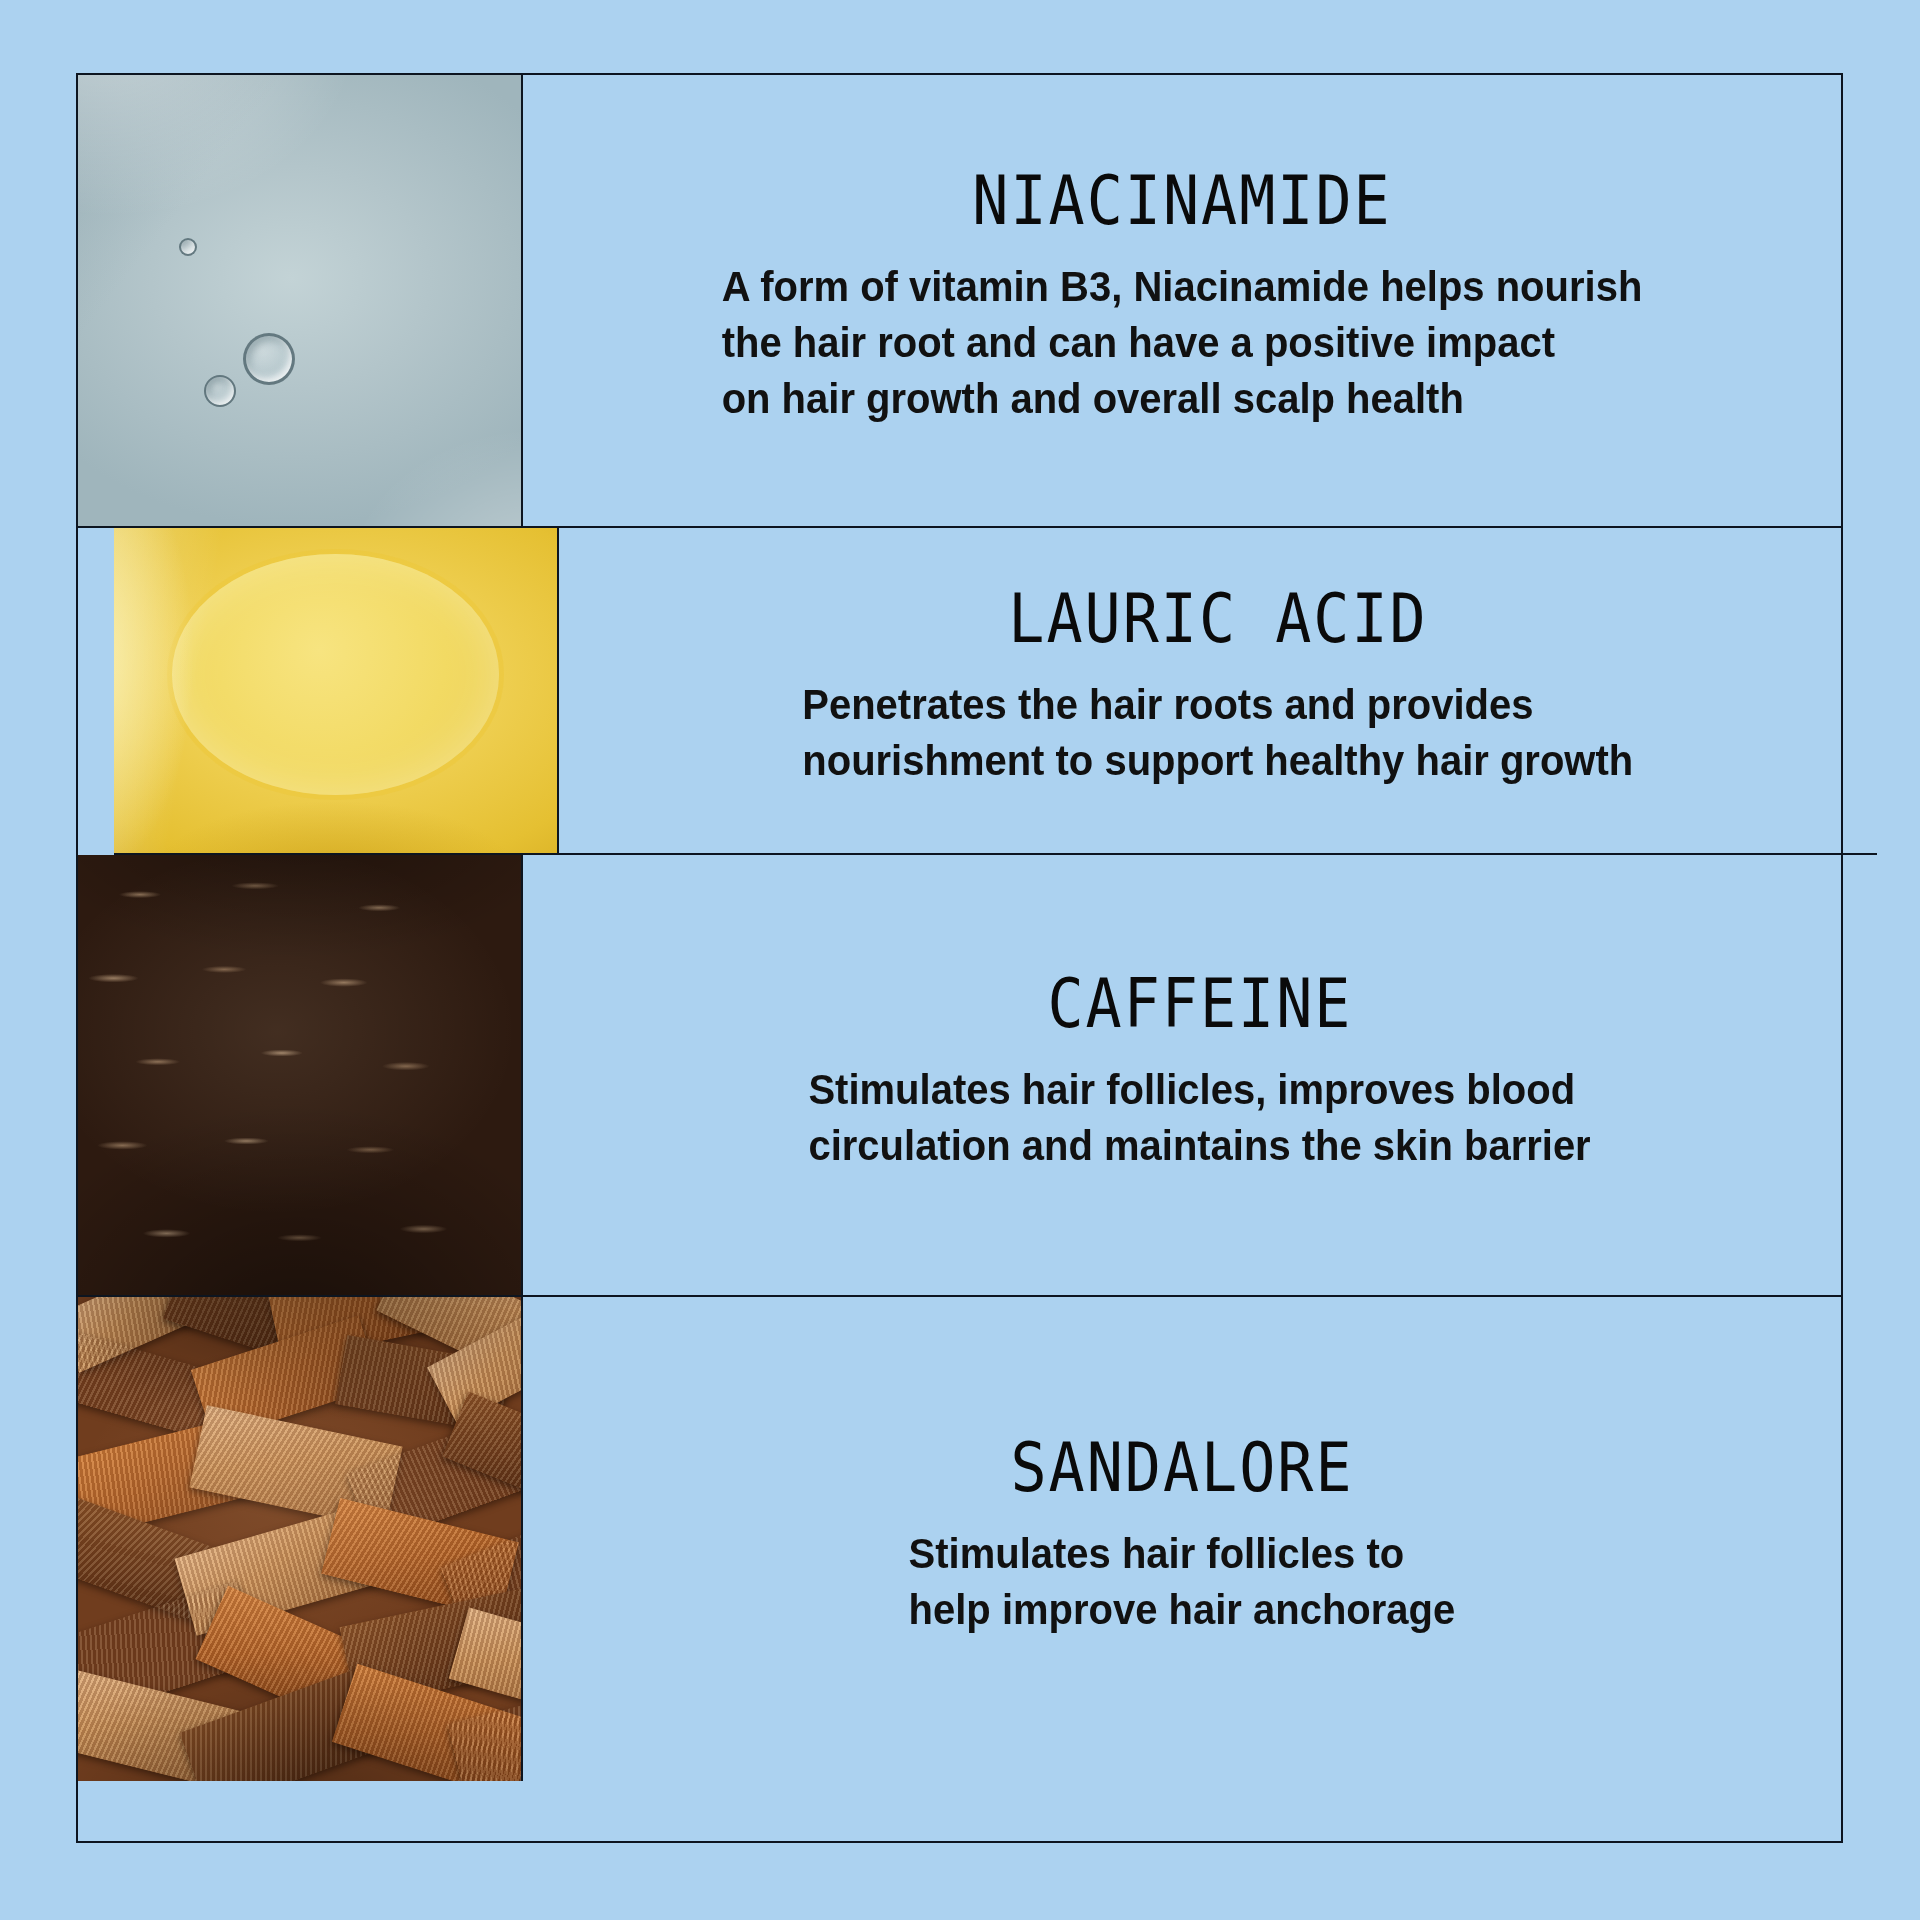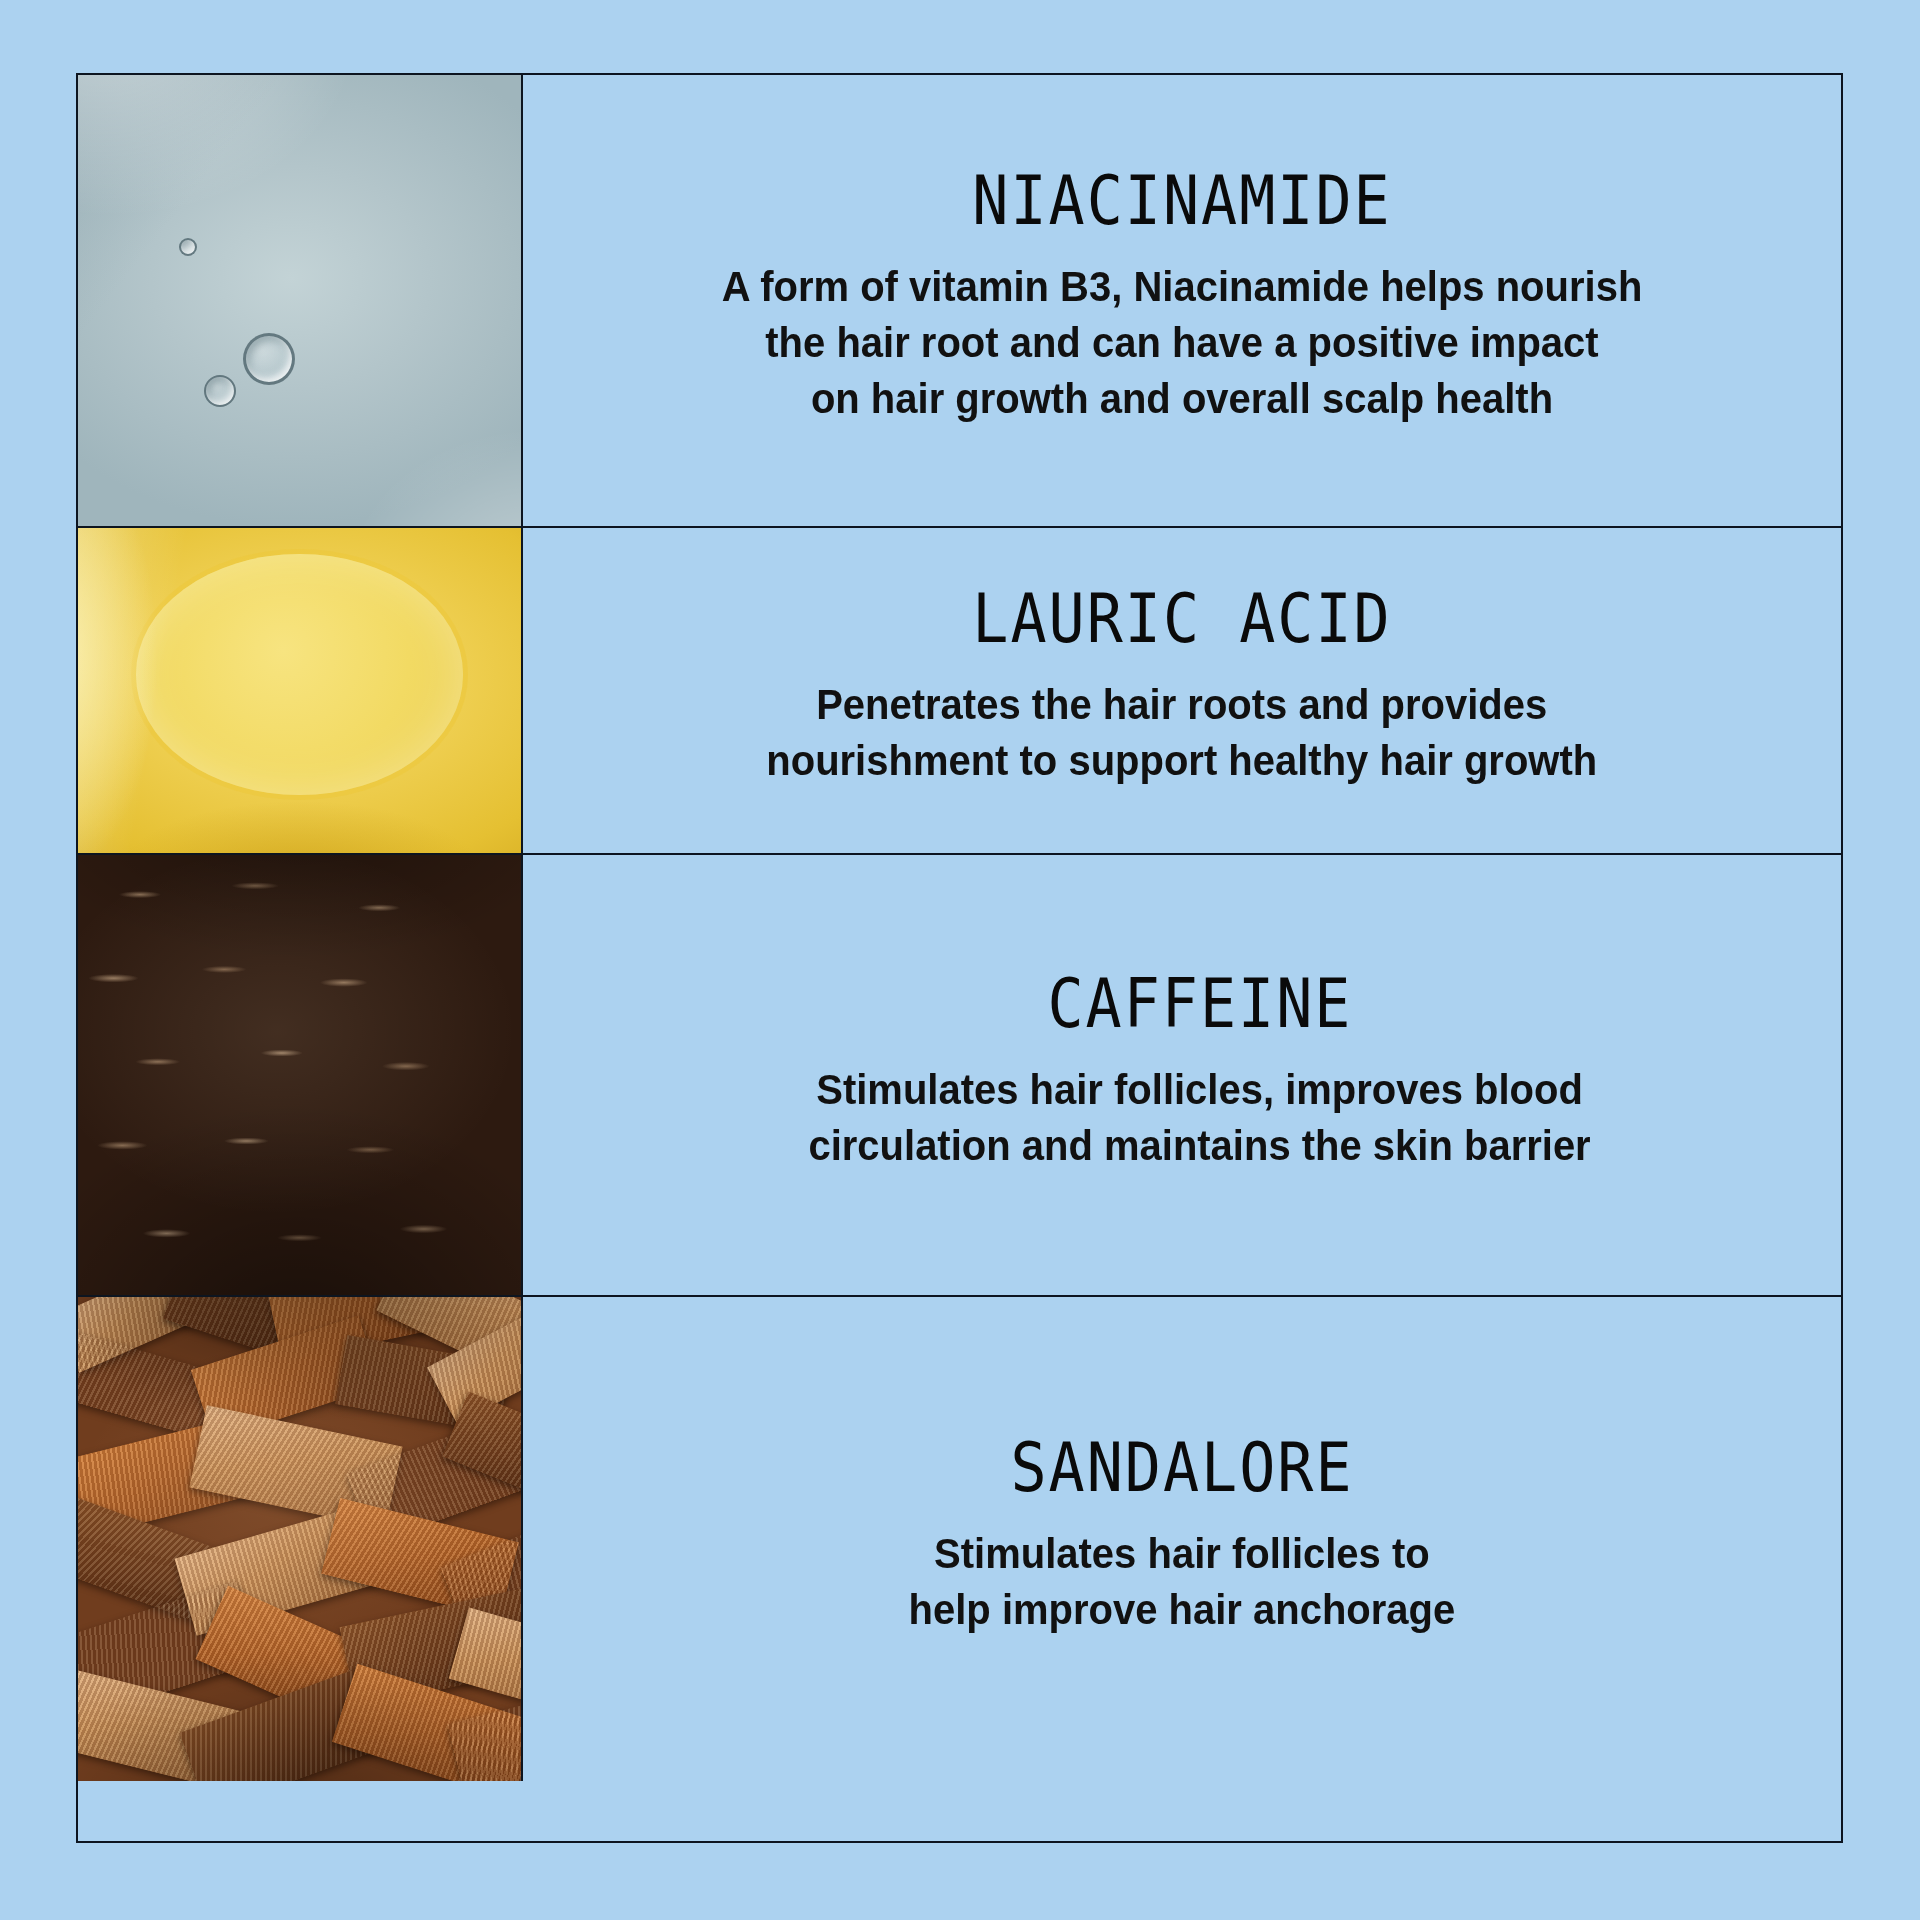--- a/index.html
+++ b/index.html
@@ -32,40 +32,39 @@
 
   .ing-row {
     display: flex;
     width: 100%;
     border-bottom: 2px solid #0d1520;
     overflow: hidden;
   }
   .ing-row:last-child { border-bottom: none; }
 
   .row-1 { height: 453px; }
-  .row-2 { height: 327px; }
+  .row-2 { height: 327px; margin-left: 36px; }
   .row-3 { height: 442px; gap: 36px; }
   .row-4 { height: 484px; }
 
   .media-cell {
     width: 445px;
     flex: 0 0 445px;
     border-right: 2px solid #0d1520;
     position: relative;
     overflow: hidden;
   }
 
   .text-cell {
     flex: 1 1 auto;
     display: flex;
     flex-direction: column;
     align-items: center;
     justify-content: center;
     padding: 10px 40px 14px 40px;
-    text-align: center;
   }
 
   .ing-title {
     font-family: "DejaVu Sans Mono", "Liberation Mono", monospace;
     font-weight: 300;
     font-size: 60px;
     line-height: 1.05;
     letter-spacing: 2px;
     color: #0a0a0a;
     margin-bottom: 26px;

